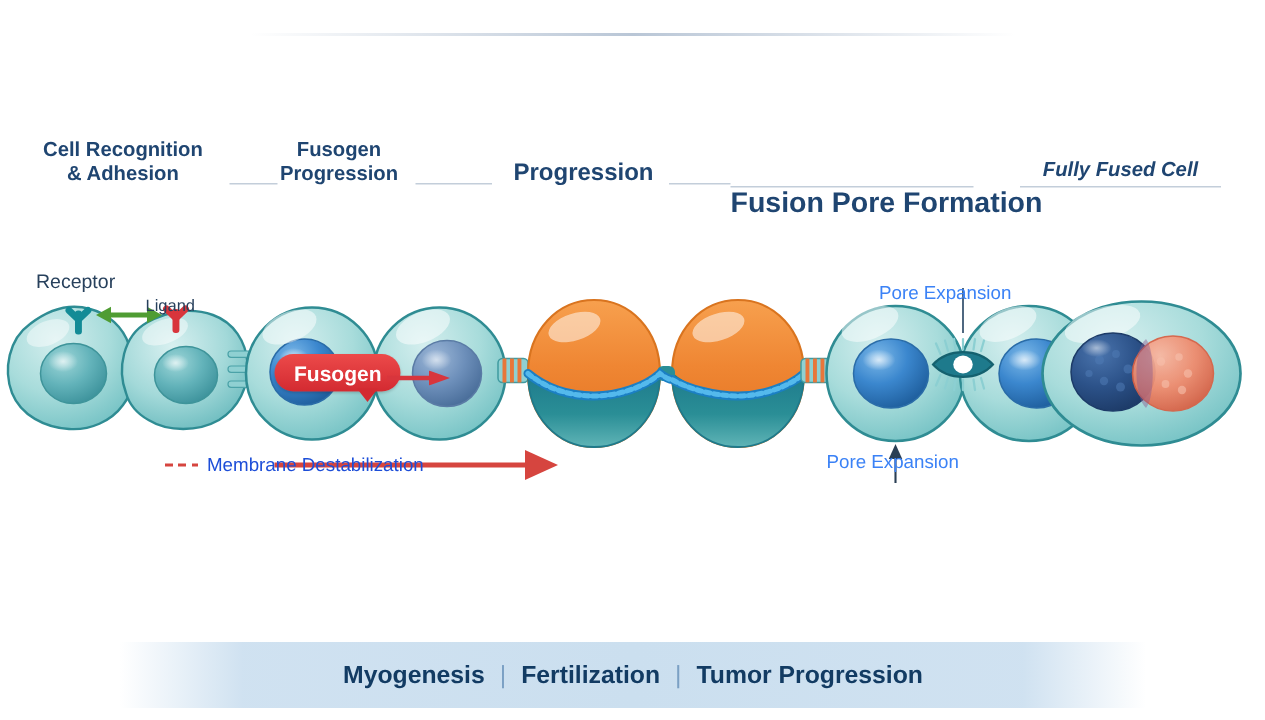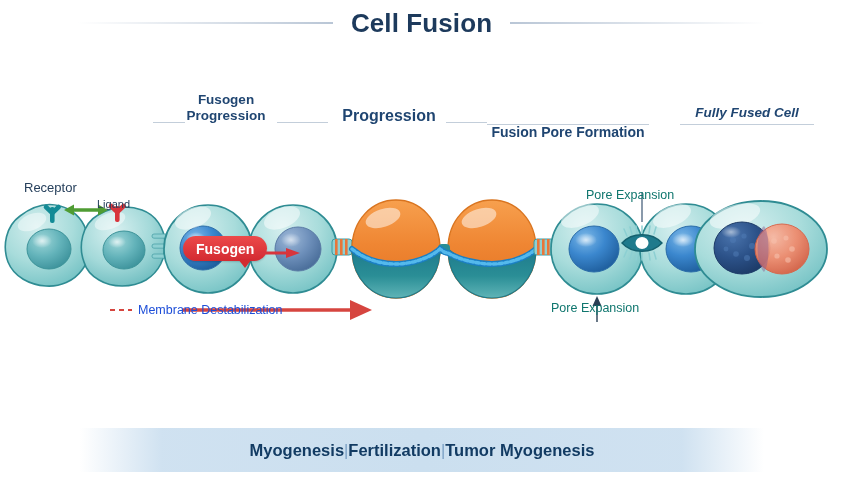--- a/index.html
+++ b/index.html
@@ -43,21 +43,21 @@
   }
 
   
   #diagram{
     position:absolute;left:0;top:150px;width:843px;height:190px;
   }
   #diagram svg{display:block;}
 
   
   .anno{
-    position:absolute;color:#0f766e;white-space:nowrap;
+    position:absolute;color:#3b82f6;white-space:nowrap;
     font-family:"Liberation Sans",sans-serif;
   }
   #receptor-label{left:24px;top:180px;font-size:13px;color:#27405c;}
   #ligand-label{left:97px;top:180px;font-size:11px;color:#27405c;margin-top:18px;}
   #pore-expansion-top-label{left:586px;top:188px;font-size:12.5px;}
   #pore-expansion-bottom-label{left:551px;top:301px;font-size:12.5px;}
 
   #membrane-destab{
     position:absolute;left:110px;top:301px;height:18px;
     display:flex;align-items:center;gap:6px;
@@ -74,49 +74,52 @@
     background:linear-gradient(to right,
       rgba(214,230,243,0) 0%,
       rgba(205,224,240,.95) 12%,
       rgba(203,223,239,1) 50%,
       rgba(205,224,240,.95) 88%,
       rgba(214,230,243,0) 100%);
     display:flex;align-items:center;justify-content:center;
   }
   #footer-text{
     color:#123b63;font-size:16.5px;font-weight:bold;white-space:nowrap;
-    display:flex;align-items:center;
+    display:flex;align-items:center;gap:10px;
   }
   #footer-text .sep{color:#7ba0c4;font-weight:normal;}
 </style>
 </head>
 <body>
 
 <div id="title-bar">
   <div id="title-rule-left"></div>
-  <div id="page-title">Cell Fusion</div>
   <div id="title-rule-right"></div>
 </div>
 
 <div id="stages">
 
+  <div class="stage" style="left:12px;top:4px;width:140px;font-size:13.5px;">
+    <span class="ln">Cell Recognition</span>
+    <span class="ln">&amp; Adhesion</span>
+  </div>
   <div class="stage-rule" style="left:153px;width:32px;"></div>
 
   <div class="stage" style="left:178px;top:4px;width:96px;font-size:13.5px;">
     <span class="ln">Fusogen</span>
     <span class="ln">Progression</span>
   </div>
   <div class="stage-rule" style="left:277px;width:51px;"></div>
 
   <div class="stage" style="left:334px;top:18px;width:110px;font-size:16px;">
     <span class="ln">Progression</span>
   </div>
   <div class="stage-rule" style="left:446px;width:41px;"></div>
 
-  <div class="stage" style="left:487px;top:17px;width:162px;font-size:14px;margin-top:19px;">
+  <div class="stage" style="left:487px;top:17px;width:162px;font-size:19px;margin-top:19px;">
     <span class="ln">Fusion Pore Formation</span>
   </div>
   <div class="stage-rule" style="left:487px;width:162px;top:36px;"></div>
 
   <div class="stage" style="left:680px;top:17px;width:134px;font-size:13.5px;font-style:italic;">
     <span class="ln">Fully Fused Cell</span>
   </div>
   <div class="stage-rule" style="left:680px;width:134px;top:36px;"></div>
 </div>
 
@@ -375,15 +378,15 @@
   <span class="dashes"></span>
   <span class="md-text">Membrane Destabilization</span>
 </div>
 
 <div id="footer-band">
   <div id="footer-text">
     <span>Myogenesis</span>
     <span class="sep">|</span>
     <span>Fertilization</span>
     <span class="sep">|</span>
-    <span>Tumor Myogenesis</span>
+    <span>Tumor Progression</span>
   </div>
 </div>
 
 </body></html>

